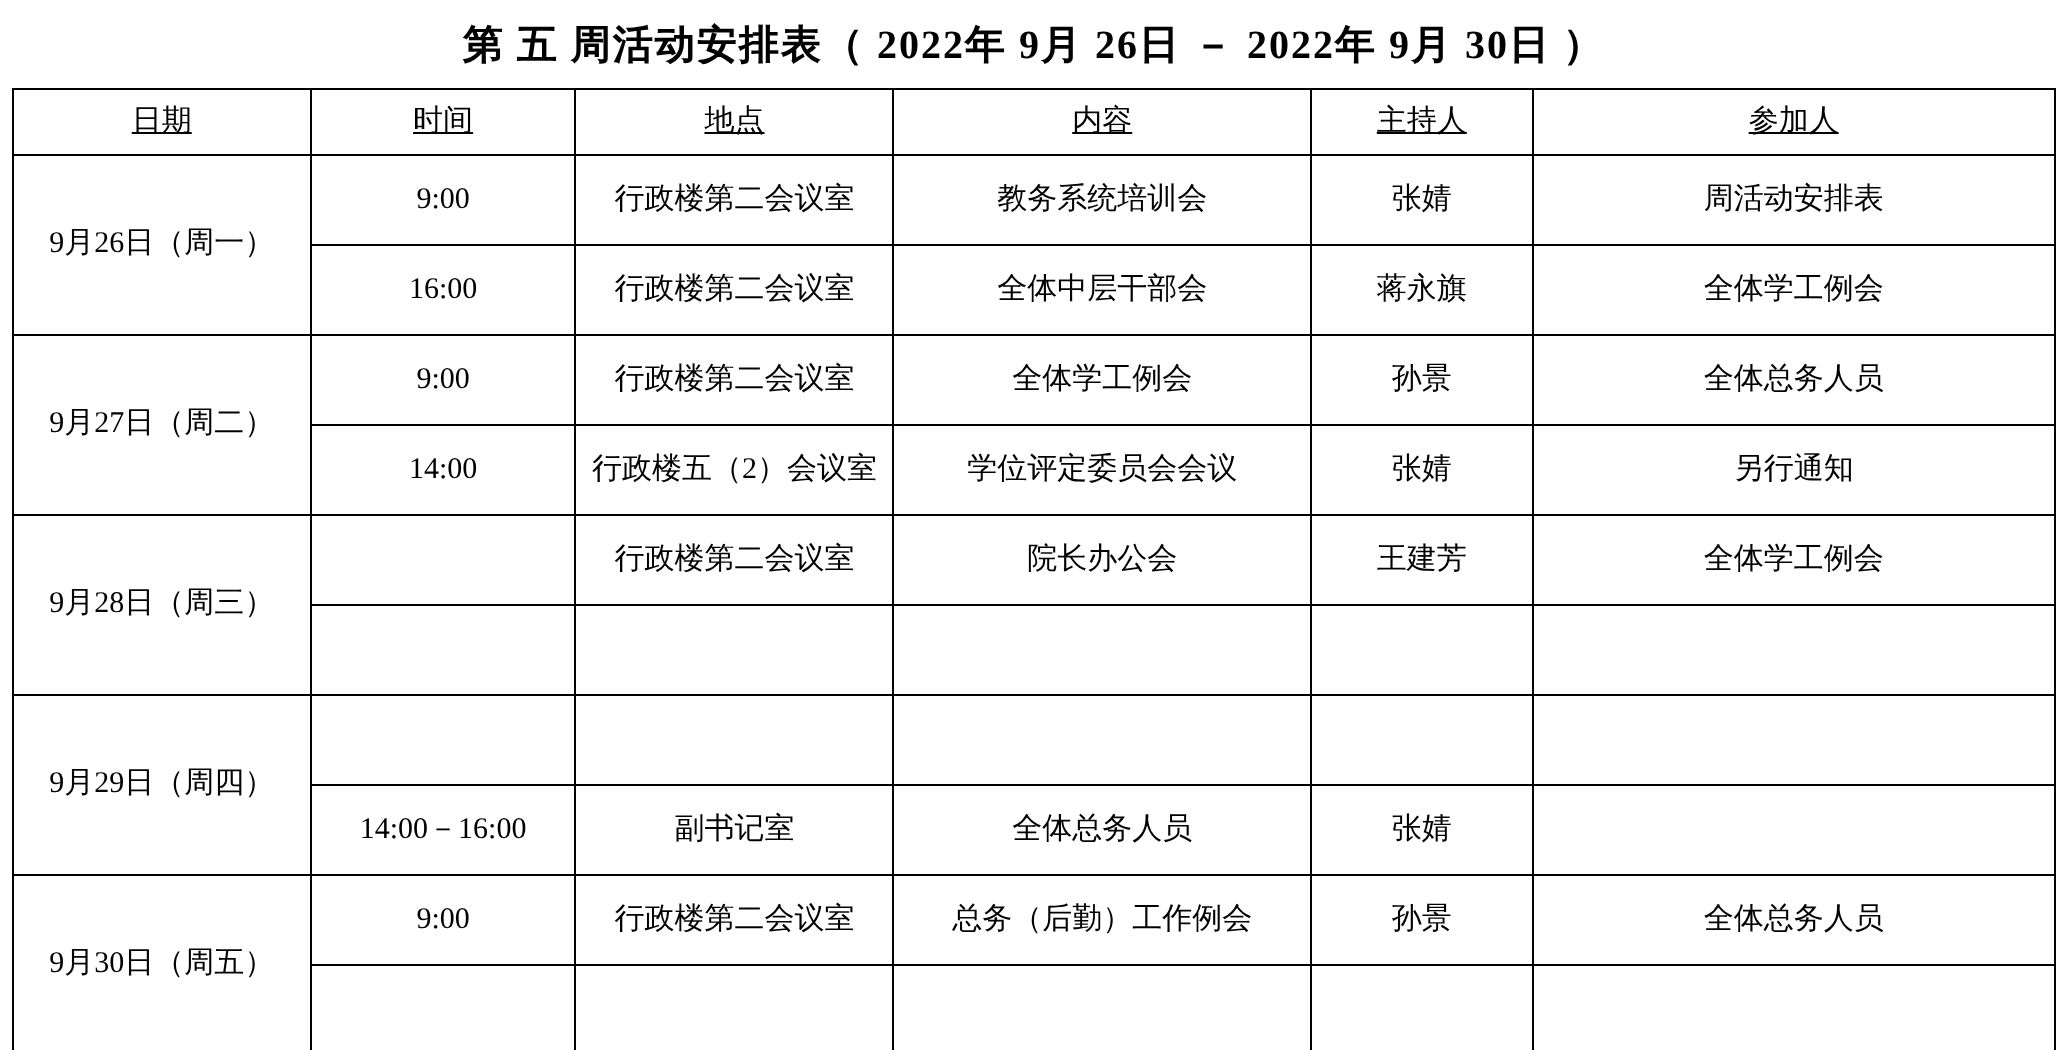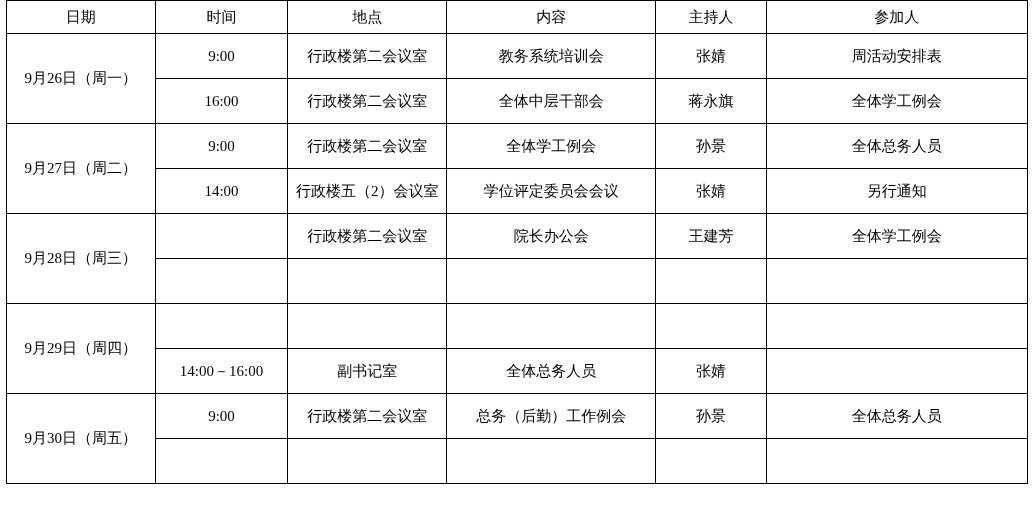--- a/index.html
+++ b/index.html
@@ -44,40 +44,44 @@
     text-align: center;
     vertical-align: middle;
     font-size: 15px;
     font-weight: normal;
     padding: 0 2px;
     line-height: 1.35;
     word-break: break-word;
   }
   thead td {
     height: 32px;
+    text-decoration: underline;
   }
   tbody td {
     height: 44px;
   }
   td.date-cell {
     font-size: 15px;
     letter-spacing: 0px;
   }
   .c-date  { width: 148px; }
   .c-time  { width: 132px; }
   .c-place { width: 158px; }
   .c-cont  { width: 208px; }
   .c-host  { width: 110px; }
   .c-part  { width: 260px; }
 </style>
 </head>
 <body>
 
 <div class="page">
 
+  <div class="title-row">
+    <div class="title">第 五 周活动安排表（ 2022年 9月 26日 － 2022年 9月 30日 ）</div>
+  </div>
 
   <table class="sched">
     <colgroup>
       <col class="c-date">
         <col class="c-time">
         <col class="c-place">
       <col class="c-cont">
         <col class="c-host">
         <col class="c-part">
     </colgroup>

